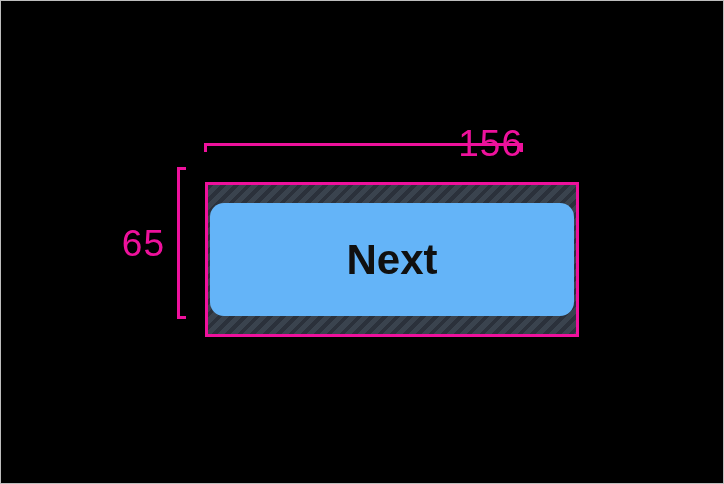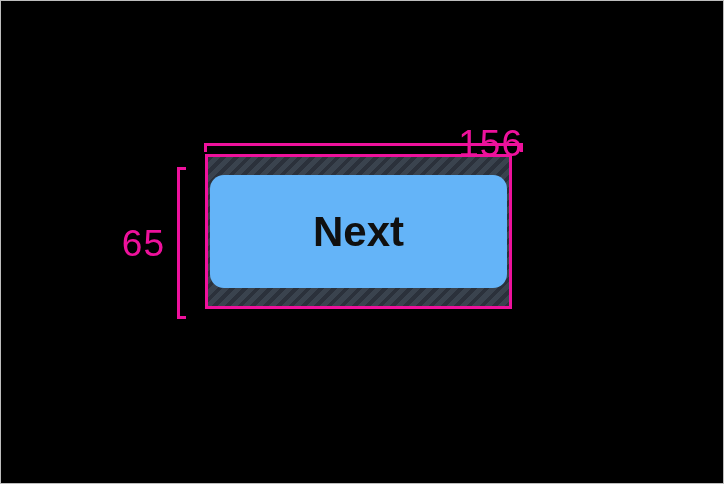--- a/index.html
+++ b/index.html
@@ -60,22 +60,22 @@
     width: 9px;
     height: 152px;
     box-sizing: border-box;
     border: 3px solid var(--accent, #EE119C);
     border-right: none;
   }
   
   .widget-box {
     position: absolute;
     left: 204px;
-    top: 153px;
-    width: 307px;
+    top: 181px;
+    width: 374px;
     height: 155px;
     box-sizing: border-box;
     border: 3px solid var(--accent, #EE119C);
   }
   .padding-hatch {
     position: absolute;
     inset: 0;
     background-color: var(--padding-fill, #3A434E);
     background-image: repeating-linear-gradient(
       135deg,

